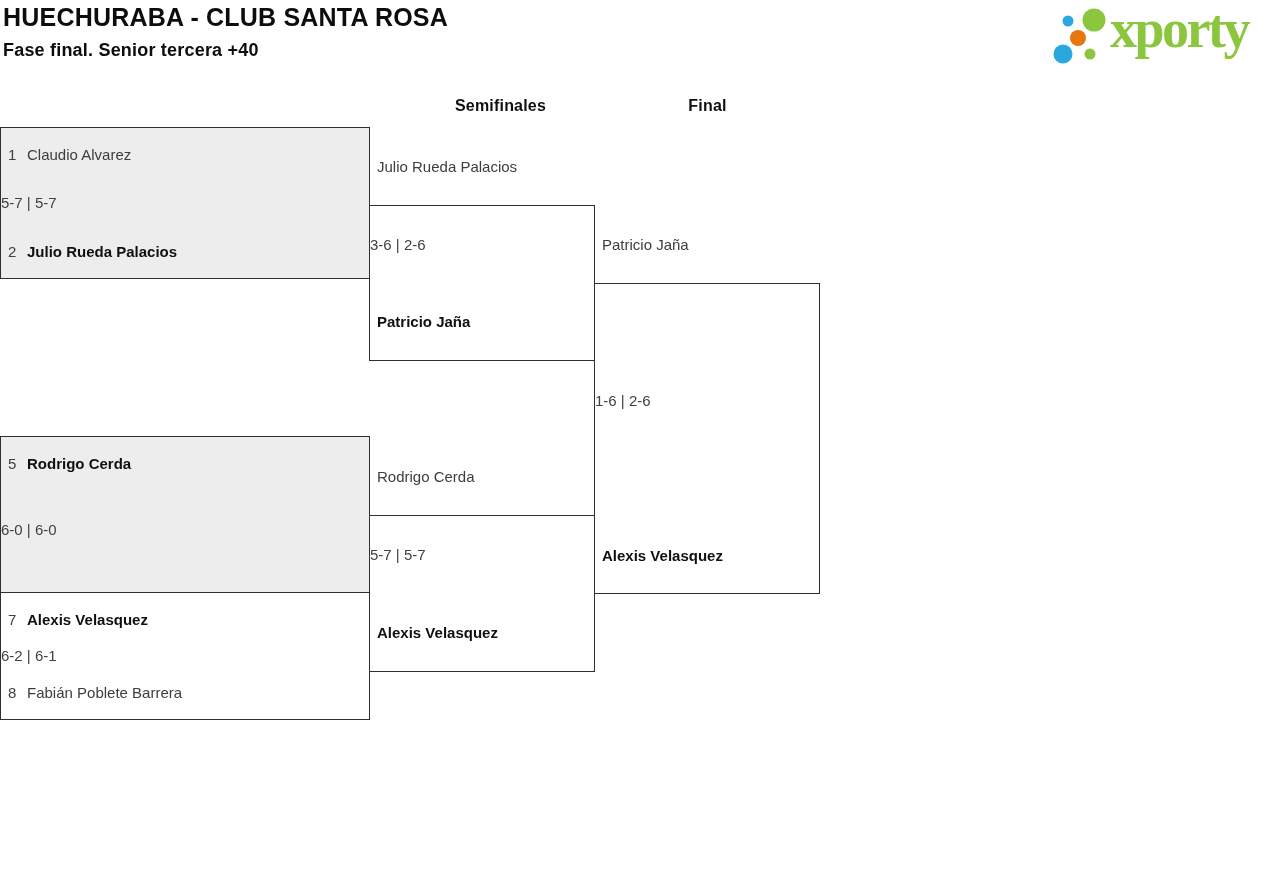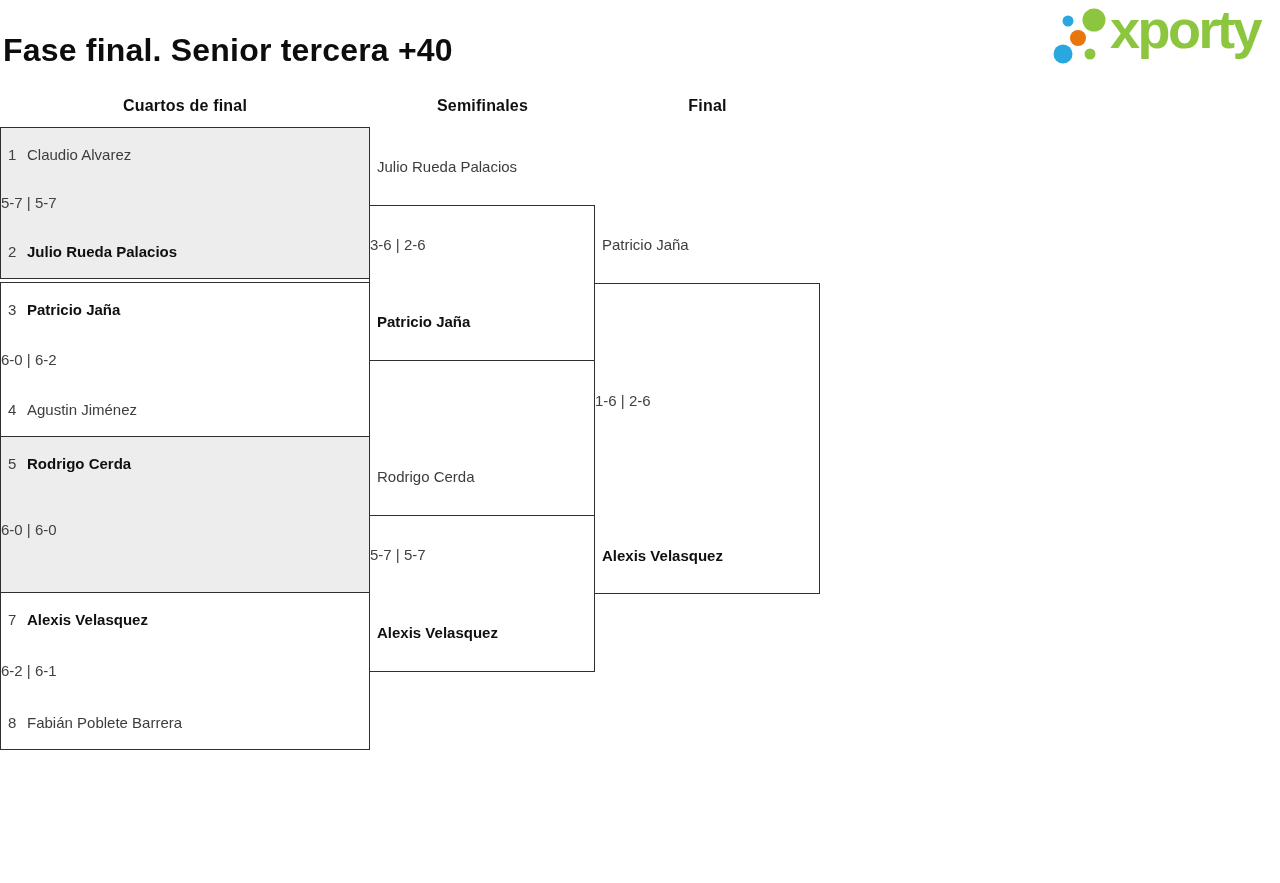--- a/index.html
+++ b/index.html
@@ -9,39 +9,39 @@
     position:relative; width:1280px; height:883px; background:#fff;
     overflow:hidden; color:#141414;
   }
 
   
   .title {
     position:absolute; left:3px; top:2px; font-size:25px; line-height:31px;
     font-weight:700; letter-spacing:.2px; color:#0d0d0d; white-space:nowrap;
   }
   .subtitle {
-    position:absolute; left:3px; top:35px; font-size:32px; line-height:31px;
+    position:absolute; left:3px; top:35px; font-size:18px; line-height:31px;
     font-weight:700; letter-spacing:.2px; color:#0d0d0d; white-space:nowrap;
   }
 
   
-  .logo { position:absolute; left:1046px; top:4px; width:232px; height:68px; cursor:pointer; }
+  .logo { position:absolute; left:1046px; top:4px; width:232px; height:68px; cursor:pointer;font-family:Liberation Serif, serif; }
   .logo-mark { position:absolute; left:2px; top:2px; }
   .logo-text {
     position:absolute; left:64px; top:-9px; font-size:54px; font-weight:700;
     letter-spacing:-2.5px; color:#8cc63f; line-height:68px;
   }
 
   
   .round-header {
     position:absolute; top:97px; height:20px; text-align:center;
     font-size:16px; font-weight:700; color:#101010; letter-spacing:.2px;
   }
   .rh-qf { left:0; width:370px; }
-  .rh-sf { left:370px; width:225px; }
+  .rh-sf { left:388px; width:225px; }
   .rh-f  { left:595px; width:225px; }
 
   
   .match-box {
     position:absolute; border:1px solid #2f2f2f; background:#fff;
   }
   .match-box.gray { background:#ededed; }
 
   .player {
     position:absolute; left:7px; height:20px; line-height:20px;
@@ -71,68 +71,59 @@
   
   .final-box { left:594px; width:226px; top:283px; height:311px; }
   .final-box .score-row { top:107px; }
   .final-box .p-bottom { bottom:27px; }
 </style>
 </head>
 <body>
 
 <div class="page">
 
+  <div class="title">HUECHURABA - CLUB SANTA ROSA</div>
   <div class="subtitle">Fase final. Senior tercera +40</div>
 
   <div class="logo">
     <svg class="logo-mark" width="62" height="60" viewBox="0 0 62 60">
       <circle cx="20" cy="15" r="5.5" fill="#29a8e0"></circle>
       <circle cx="46" cy="14" r="11.5" fill="#8cc63f"></circle>
       <circle cx="30" cy="32" r="8" fill="#e8760c"></circle>
       <circle cx="15" cy="48" r="9.5" fill="#29a8e0"></circle>
       <circle cx="42" cy="48" r="5.5" fill="#8cc63f"></circle>
     </svg>
     <span class="logo-text">xporty</span>
   </div>
 
-  <div class="round-header rh-qf">Cuartos de final</div>
   <div class="round-header rh-sf">Semifinales</div>
   <div class="round-header rh-f">Final</div>
 
   <div class="match-box qf gray" style="top:127px;height:152px;">
     <div class="player p1">
       <span class="seed">1</span><span class="pname">Claudio Alvarez</span>
     </div>
     <div class="score-row">5-7 | 5-7</div>
     <div class="player p2">
       <span class="seed">2</span><span class="pname winner">Julio Rueda Palacios</span>
     </div>
   </div>
 
-  <div class="match-box qf" style="top:282px;height:155px;">
-    <div class="player p1">
-      <span class="seed">3</span><span class="pname winner">Patricio Jaña</span>
-    </div>
-    <div class="score-row">6-0 | 6-2</div>
-    <div class="player p2">
-      <span class="seed">4</span><span class="pname">Agustin Jiménez</span>
-    </div>
-  </div>
 
   <div class="match-box qf gray" style="top:436px;height:188px;">
     <div class="player p1">
       <span class="seed">5</span><span class="pname winner">Rodrigo Cerda</span>
     </div>
     <div class="score-row">6-0 | 6-0</div>
     <div class="player p2">
       <span class="seed">6</span><span class="pname">Max Kruger</span>
     </div>
   </div>
 
-  <div class="match-box qf" style="top:592px;height:158px;padding-left:44px;">
+  <div class="match-box qf" style="top:592px;height:128px;padding-left:44px;">
     <div class="player p1">
       <span class="seed">7</span><span class="pname winner">Alexis Velasquez</span>
     </div>
     <div class="score-row">6-2 | 6-1</div>
     <div class="player p2">
       <span class="seed">8</span><span class="pname">Fabián Poblete Barrera</span>
     </div>
   </div>
 
   <div class="match-box sf" style="top:205px;height:156px;">

